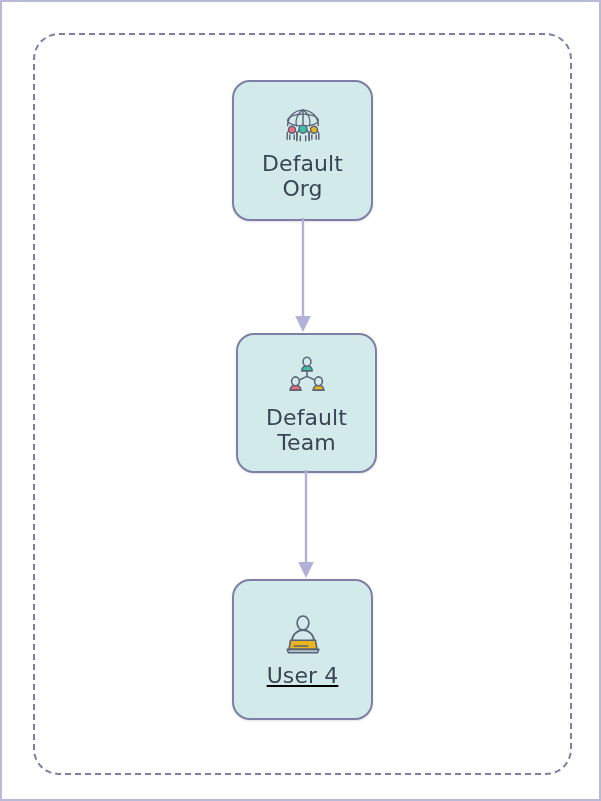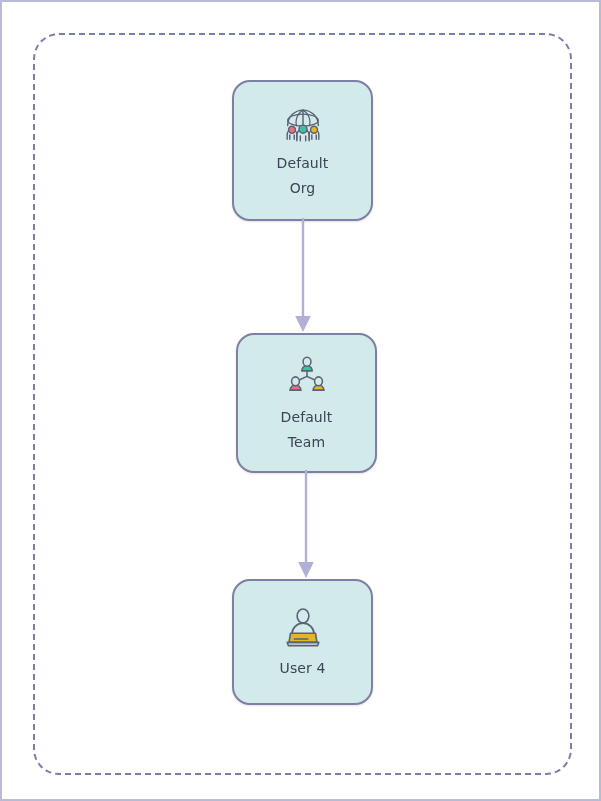--- a/index.html
+++ b/index.html
@@ -51,34 +51,34 @@
     border-radius: 18px;
     display: flex;
     flex-direction: column;
     align-items: center;
     justify-content: center;
     box-shadow: 0 1px 2px rgba(90, 90, 130, 0.18);
   }
 
   #node-org   { left: 230px; top: 78px;  width: 141px; height: 141px; }
   #node-team  { left: 234px; top: 331px; width: 141px; height: 140px; }
-  #node-user  { left: 230px; top: 577px; width: 141px; height: 126px; }
+  #node-user  { left: 230px; top: 577px; width: 141px; height: 141px; text-decoration: underline; }
 
   .node-icon {
     width: 46px;
     height: 46px;
     display: block;
     margin-bottom: 4px;
   }
   #node-team .node-icon { margin-bottom: 8px; }
   #node-user .node-icon { margin-bottom: 6px; }
 
   .node-label {
     font-family: "DejaVu Sans", sans-serif;
-    font-size: 14px;
+    font-size: 22px;
     line-height: 25px;
     color: #3b4454;
     text-align: center;
     letter-spacing: 0.1px;
     white-space: pre-line;
   }
 
   .edge {
     position: absolute;
     overflow: visible;

